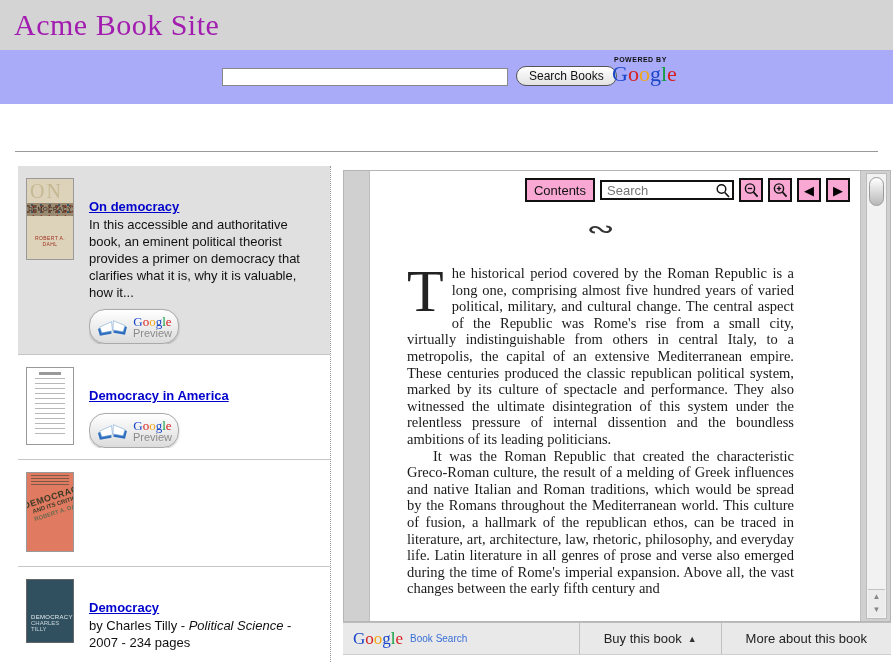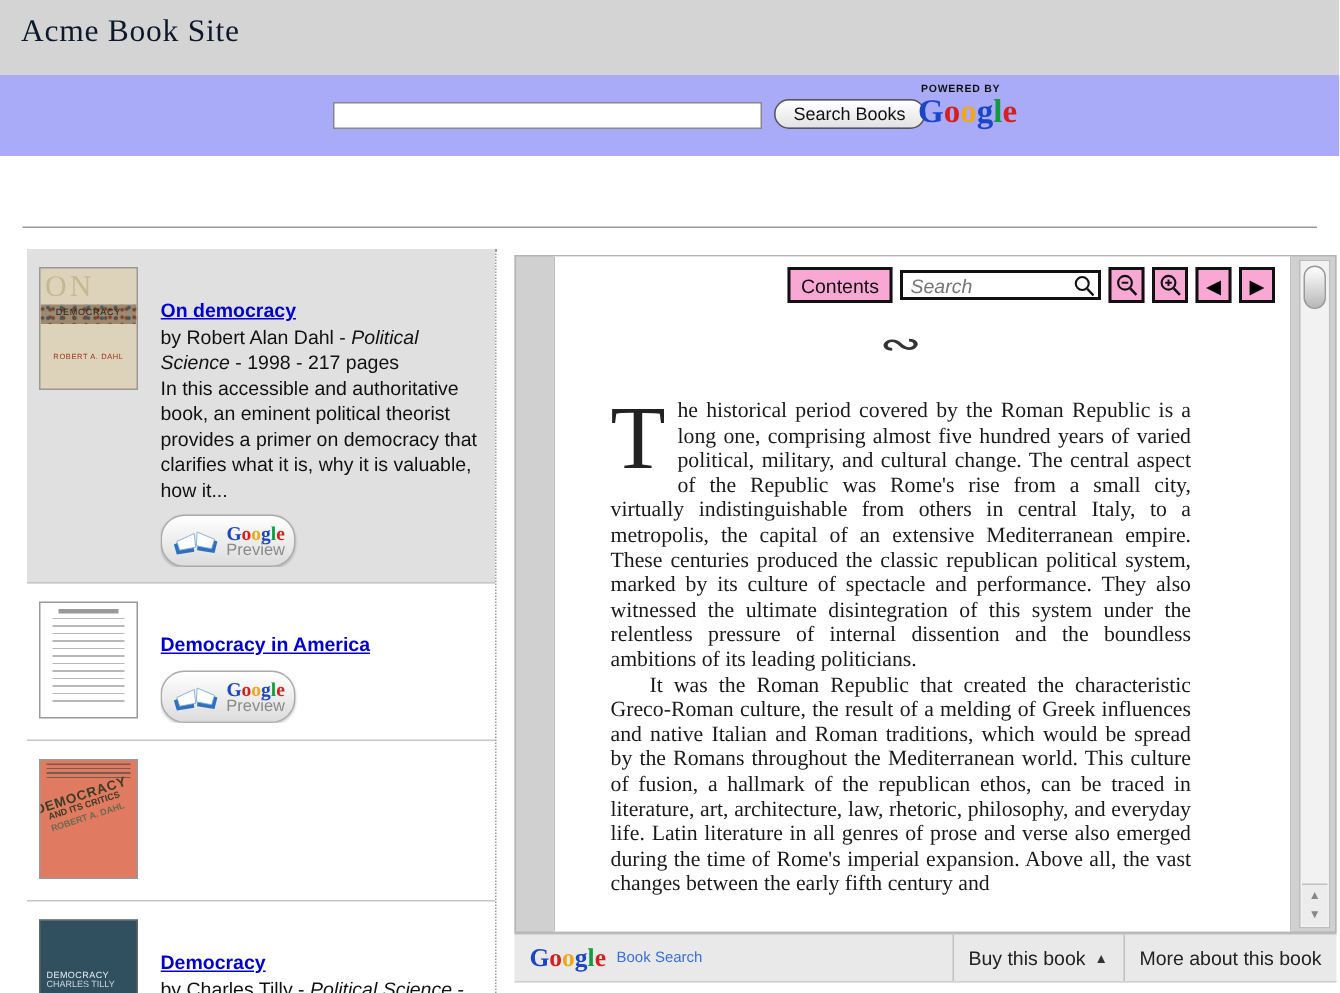--- a/index.html
+++ b/index.html
@@ -2,41 +2,41 @@
 <html><head>
 <meta charset="utf-8">
 <style>
   * { margin:0; padding:0; box-sizing:border-box; }
   html,body { background:#fff; }
   body { font-family:"Liberation Sans", sans-serif; }
   .app { position:relative; width:893px; height:662px; overflow:hidden; background:#fff; }
 
   
   .site-header { position:absolute; left:0; top:0; width:893px; height:50px; background:#d4d4d4; }
-  .site-title { position:absolute; left:14px; top:8px; font-family:"Liberation Serif", serif; font-size:21px; color:#0f172a; letter-spacing:0.5px; }
+  .site-title { position:absolute; left:14px; top:8px; font-family:"Liberation Serif", serif; font-size:30px; color:#a21caf; letter-spacing:0.5px; }
 
   .search-band { position:absolute; left:0; top:50px; width:893px; height:54px; background:#a9aaf8; }
   .search-input { position:absolute; left:222px; top:18px; width:286px; height:18px; border:1px solid #888; background:#fff; font-size:12px; padding:0 4px; }
   .search-btn { position:absolute; left:516px; top:16px; height:20px; padding:0 12px; border:1px solid #555; border-radius:10px; background:linear-gradient(#ffffff,#e2e2e2); font-size:12px; color:#111; cursor:pointer; }
   .powered-by { position:absolute; left:612px; top:6px; }
   .pb-label { font-size:7px; font-weight:bold; color:#111; letter-spacing:0.5px; margin-left:2px; }
-  .glogo { font-family:"Liberation Serif", serif; font-weight:bold; }
+  .glogo { font-family:"Liberation Serif", serif; font-weight:normal; }
   .pb-google { font-size:22px; line-height:22px; }
 
   
   .results-summary { position:absolute; left:15px; top:117px; font-size:14px; color:#111; }
   .results-summary b { font-weight:bold; }
   .summary-rule { position:absolute; left:15px; top:151px; width:863px; height:0; border-top:1px solid #999; }
 
   
   .results-col { position:absolute; left:18px; top:166px; width:313px; bottom:0; border-right:1px dotted #999; }
   .result { padding:9px 8px 10px 8px; border-bottom:1px solid #c6c6c6; overflow:hidden; }
   .result.selected { background:#e0e0e0; }
   .result:last-child { border-bottom:none; }
-  .thumb { float:left; width:66px; margin:3px 15px 4px 0; border:1px solid #999; position:relative; overflow:hidden; }
+  .thumb { float:left; width:48px; margin:3px 15px 4px 0; border:1px solid #999; position:relative; overflow:hidden; }
   .info { overflow:hidden; }
   .r-title { font-size:13px; font-weight:bold; color:#0000cc; text-decoration:underline; cursor:pointer; display:inline-block; margin-bottom:2px;margin-top:24px; }
   .r-by, .r-snippet { font-size:13px; color:#111; line-height:17px; }
   .r-by i { font-style:italic; }
 
   
   .cover1 { height:82px; background:#ddd3ba; }
   .cover1 .c1-on { position:absolute; top:1px; left:3px; font-family:"Liberation Serif", serif; font-size:20px; color:#c5b893; letter-spacing:2px; }
   .cover1 .c1-band { position:absolute; top:24px; left:0; right:0; height:13px; background:
       radial-gradient(circle at 20% 50%, #6b4a33 1px, transparent 1.5px),
@@ -75,37 +75,37 @@
   .pg-ornament { text-align:center; font-size:24px; margin-top:16px; color:#333; transform:scaleX(1.4); }
   .pg-body { margin-top:22px; font-size:14.5px; line-height:16.6px; text-align:justify; }
   .dropcap { float:left; font-size:60px; line-height:48px; padding:2px 8px 0 0; color:#222; }
   .pg-para2 { text-indent:26px; }
 
   
   .vtoolbar { position:absolute; top:7px; right:40px; display:flex; align-items:center; gap:5px; z-index:5; }
   .vt-btn { background:#f9a8d4; border:2px solid #111; height:24px; display:flex; align-items:center; justify-content:center; cursor:pointer; }
   .vt-contents { padding:0 7px; font-size:13px; color:#111; }
   .vt-search { position:relative; width:134px; }
-  .vt-search input { width:100%; height:20px; border:2px solid #111; font-size:13px; color:#b91c1c; padding:0 22px 0 5px;font-style:italic; }
+  .vt-search input { width:100%; height:20px; border:2px solid #111; font-size:13px; color:#b91c1c; padding:0 22px 0 5px; }
   .vt-search svg { position:absolute; right:3px; top:3px; }
   .vt-sq { width:24px; }
   .vt-arrow { font-size:13px; color:#000; }
 
   
   .vscrollbar { position:absolute; right:3px; top:2px; bottom:2px; width:21px; background:#f2f2f2; border:1px solid #bcbcbc; }
   .vsb-thumb { position:absolute; top:3px; left:2px; right:2px; height:29px; border-radius:10px; background:linear-gradient(#ffffff,#b8b8b8); border:1px solid #9a9a9a; cursor:pointer; }
   .vsb-arrows { position:absolute; bottom:1px; left:1px; right:1px; height:28px; background:#ececec; border-top:1px solid #c2c2c2; text-align:center; }
   .vsb-arrows .ar { font-size:8px; color:#888; line-height:13px; cursor:pointer; }
 
   
   .vfooter { position:absolute; left:343px; top:622px; width:548px; height:33px; background:#e9e9e9; border-top:1px solid #bdbdbd; border-bottom:1px solid #cfcfcf; display:flex; align-items:stretch; }
   .vf-left { flex:1; display:flex; align-items:center; padding-left:10px; cursor:pointer; }
   .vf-google { font-size:17px; line-height:17px; }
   .vf-bs { font-size:10px; color:#3a6fd8; margin-left:7px; }
-  .vf-cell { display:flex; align-items:center; padding:0 10px; border-left:1px solid #c0c0c0; font-size:13px; color:#222; cursor:pointer; white-space:nowrap; }
+  .vf-cell { display:flex; align-items:center; padding:0 24px; border-left:1px solid #c0c0c0; font-size:13px; color:#222; cursor:pointer; white-space:nowrap; }
   .vf-cell .tri { font-size:9px; margin-left:6px; color:#333; }
 </style>
 </head>
 <body>
 
 <div class="app">
 
   <div class="site-header">
     <div class="site-title">Acme Book Site</div>
   </div>
@@ -124,21 +124,20 @@
   <div class="results-col">
 
     <div class="result selected">
       <div class="thumb cover1">
         <div class="c1-on">ON</div>
         <div class="c1-band">DEMOCRACY</div>
         <div class="c1-author">ROBERT A. DAHL</div>
       </div>
       <div class="info">
         <a class="r-title">On democracy</a>
-        <div class="r-by"><span>by Robert Alan Dahl - </span><i>Political Science</i><span> - 1998 - 217 pages</span></div>
         <div class="r-snippet">In this accessible and authoritative book, an eminent political theorist provides a primer on democracy that clarifies what it is, why it is valuable, how it...</div>
         <div class="preview-btn">
           <svg width="34" height="24" viewBox="0 0 34 24">
             <path d="M2 14 L15 8 L16 19 L4 21 Z" fill="#2e6fc0"></path>
             <path d="M32 12 L19 7 L18 18 L30 20 Z" fill="#2e6fc0"></path>
             <path d="M4 12 L16 6.5 L17 16 L6 18 Z" fill="#ffffff" stroke="#7aa7d8" stroke-width="0.6"></path>
             <path d="M30 10.5 L18 5.5 L17.5 15 L28 17 Z" fill="#ffffff" stroke="#7aa7d8" stroke-width="0.6"></path>
           </svg>
           <div class="pv-text">
             <div class="glogo pv-google"><span style="color: rgb(26, 70, 200);">G</span><span style="color: rgb(215, 31, 31);">o</span><span style="color: rgb(240, 168, 24);">o</span><span style="color: rgb(26, 70, 200);">g</span><span style="color: rgb(15, 157, 60);">l</span><span style="color: rgb(215, 31, 31);">e</span></div>

